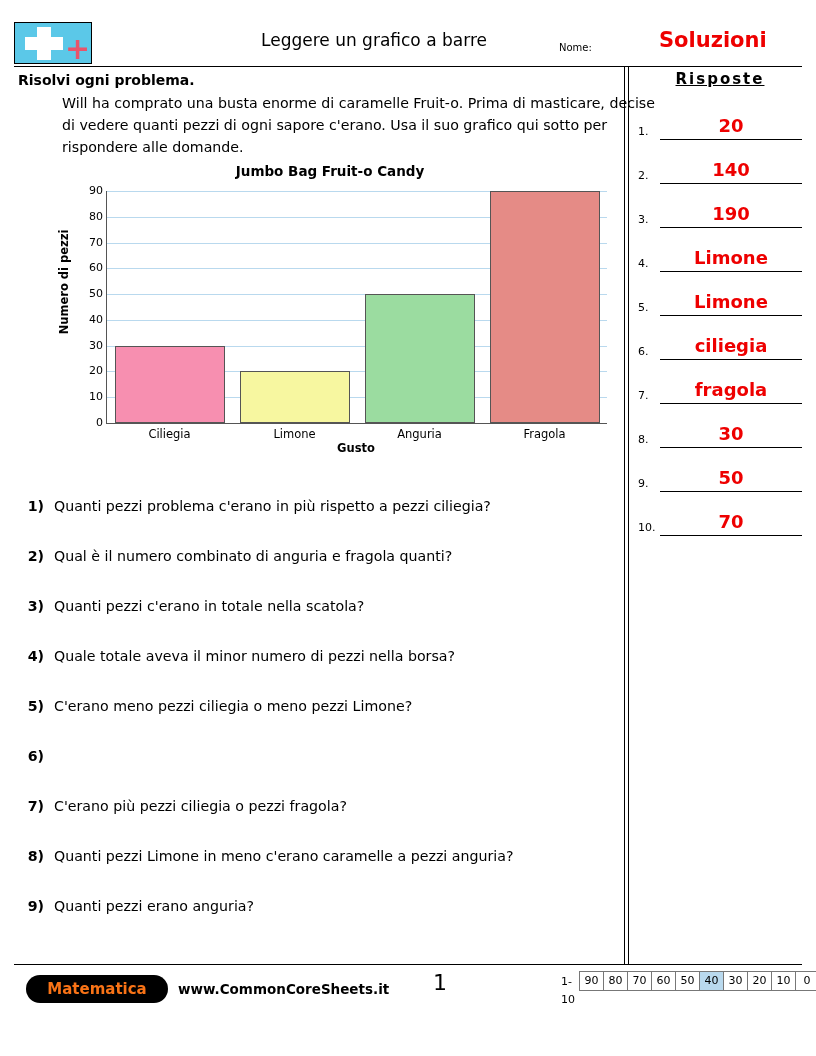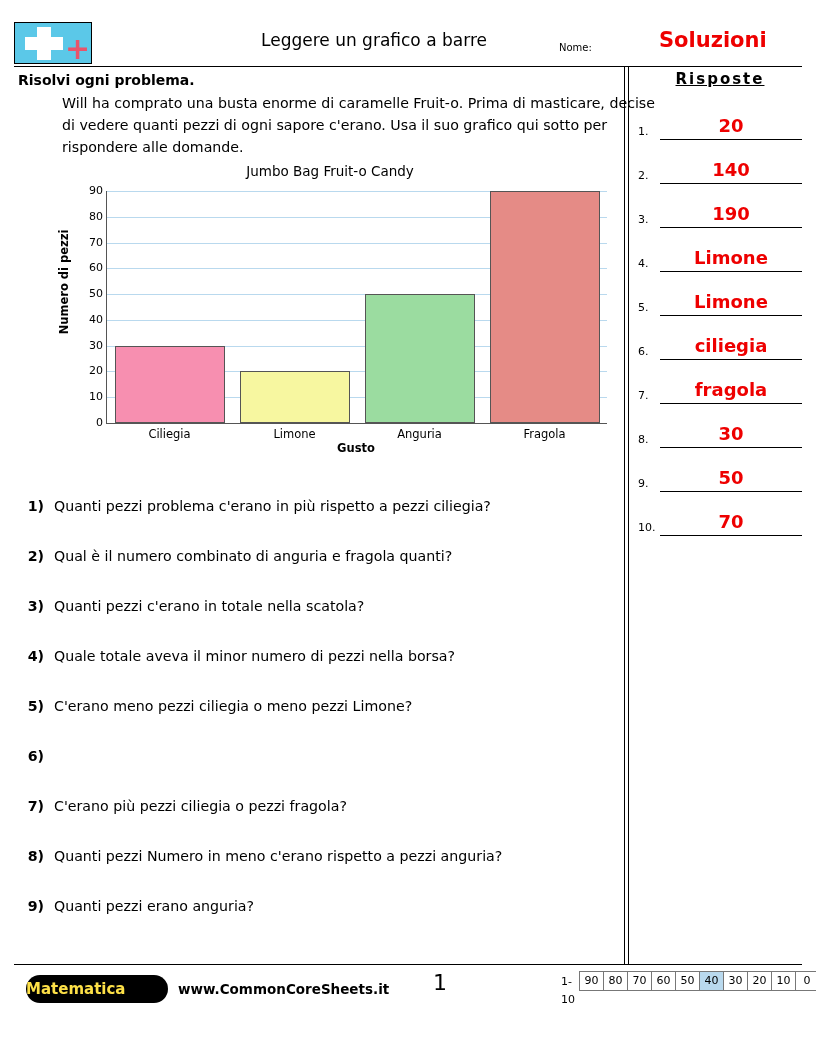--- a/index.html
+++ b/index.html
@@ -128,21 +128,21 @@
     position: absolute;
     left: 40px; top: 163px;
     width: 580px; height: 325px;
   }
   .chart-title {
     position: absolute;
     left: 0; top: 0;
     width: 580px;
     text-align: center;
     font-size: 13.5px;
-    font-weight: normal;
+    font-weight: bold;
   }
   .y-axis-label {
     position: absolute;
     left: -46px;
     top: 112px;
     width: 140px;
     text-align: center;
     font-size: 11.5px;
     font-weight: bold;
     transform: rotate(-90deg);
@@ -259,24 +259,24 @@
     color: #ee0000;
   }
 
   
   .footer-badge {
     position: absolute;
     left: 26px; top: 975px;
     width: 142px; height: 28px;
     background: #000;
     border-radius: 14px;
-    color: #fde047;
+    color: #f97316;
     font-size: 15px;
     font-weight: bold;
-    text-align: left;
+    text-align: center;
     line-height: 28px;
   }
   .footer-url {
     position: absolute;
     left: 178px; top: 981px;
     font-size: 13.5px;
     font-weight: bold;
   }
   .page-num {
     position: absolute;
@@ -391,21 +391,21 @@
       </div>
       <div class="q">
         <div class="num">6)</div>
       </div>
       <div class="q">
         <div class="num">7)</div>
         <div class="txt">C'erano più pezzi ciliegia o pezzi fragola?</div>
       </div>
       <div class="q">
         <div class="num">8)</div>
-        <div class="txt">Quanti pezzi Numero in meno c'erano rispetto a pezzi anguria?</div>
+        <div class="txt">Quanti pezzi Limone in meno c'erano caramelle a pezzi anguria?</div>
       </div>
       <div class="q">
         <div class="num">9)</div>
         <div class="txt">Quanti pezzi erano anguria?</div>
       </div>
     </div>
 
   <div class="answers">
     <div class="answers-title">Risposte</div>
     <div id="answer-rows">

